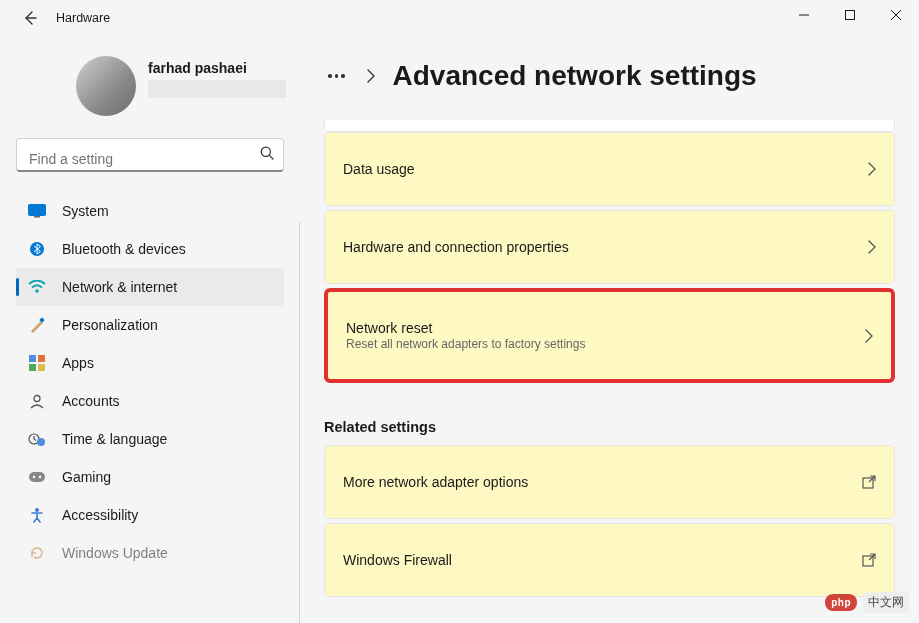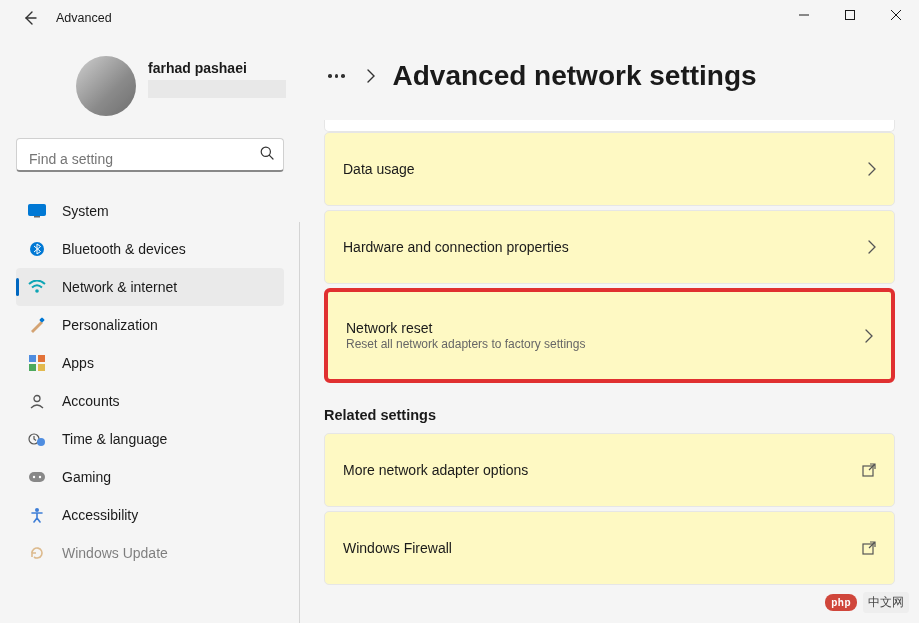--- a/index.html
+++ b/index.html
@@ -66,21 +66,21 @@
 </head>
 <body>
 
 <div class="title-bar">
   <div class="back-btn">
     <svg width="16" height="16" viewBox="0 0 16 16">
         <path d="M10 2 L4 8 L10 14" stroke="#323232" stroke-width="1.4" fill="none" stroke-linecap="round" stroke-linejoin="round"></path>
         <path d="M4 8 H14" stroke="#323232" stroke-width="1.4" stroke-linecap="round"></path>
       </svg>
   </div>
-  <div class="title-text">Advanced</div>
+  <div class="title-text">Hardware</div>
   <div class="window-controls">
     <div class="wc-btn">
         <svg width="10" height="10">
           <line x1="0" y1="5" x2="10" y2="5" stroke="#1a1a1a" stroke-width="1"></line>
         </svg>
       </div>
     <div class="wc-btn">
         <svg width="10" height="10">
           <rect x="0.5" y="0.5" width="9" height="9" stroke="#1a1a1a" stroke-width="1" fill="none"></rect>
         </svg>
@@ -261,21 +261,21 @@
         <div class="card-title">Network reset</div>
         <div class="card-sub">Reset all network adapters to factory settings</div>
       </div>
       <div class="action-icon">
           <svg width="8" height="14">
             <path d="M1 1 L7 7 L1 13" stroke="#555" stroke-width="1.3" fill="none" stroke-linecap="round"></path>
           </svg>
         </div>
     </div>
 
-    <div class="section-title" style="margin-top:24px">Related settings</div>
+    <div class="section-title" style="margin-top:36px">Related settings</div>
 
     <div class="card">
       <div class="card-text">
           <div class="card-title">More network adapter options</div>
         </div>
       <div class="action-icon">
           <svg width="14" height="14">
             <rect x="1" y="3" width="10" height="10" stroke="#555" stroke-width="1.2" fill="none"></rect>
             <path d="M8 1 h5 v5 M13 1 L7 7" stroke="#555" stroke-width="1.2" fill="none"></path>
           </svg>

